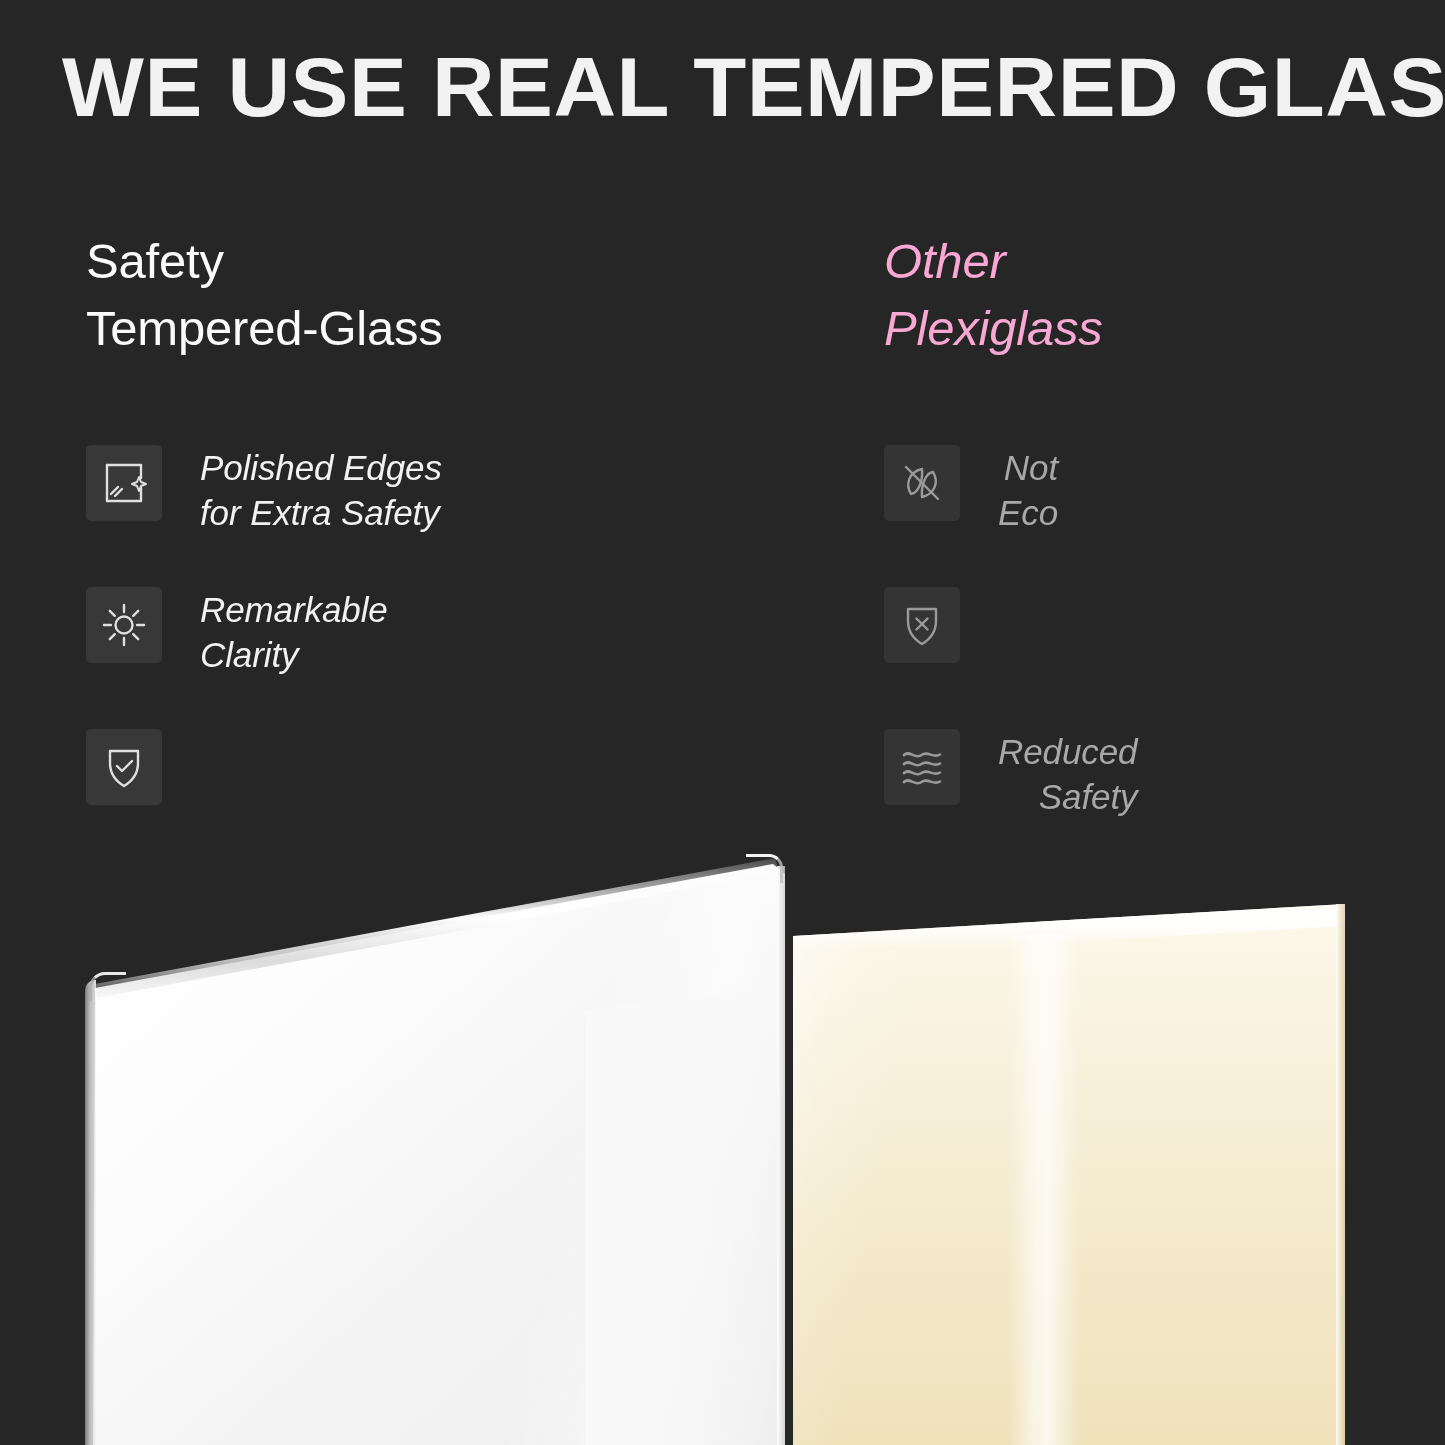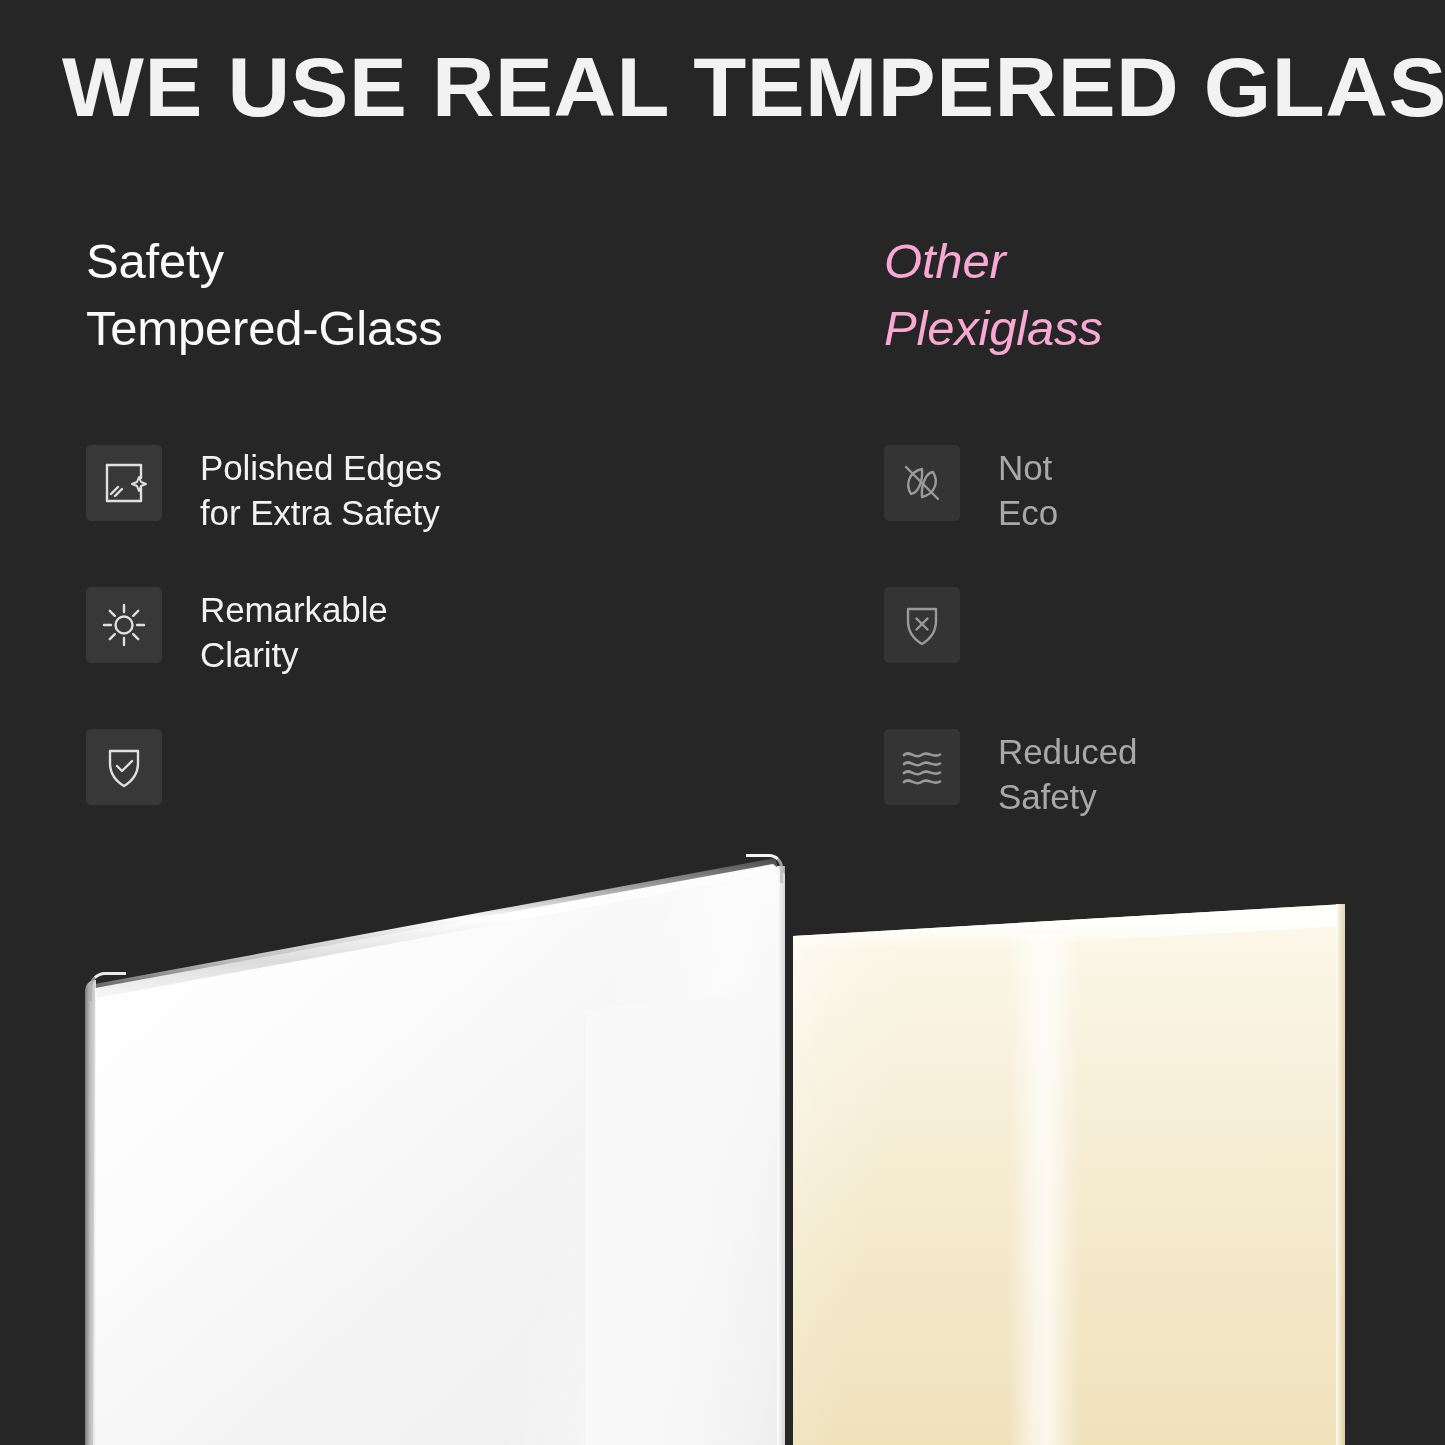--- a/index.html
+++ b/index.html
@@ -81,23 +81,24 @@
   }
   .col-right .tile { background: #343434; }
   .tile svg { display: block; }
 
   .feature-label {
     font-size: 35px;
     line-height: 45px;
     white-space: pre-line;
     letter-spacing: -0.1px;
     padding-top: 2px;
+    font-style: italic;
   }
   .col-left  .feature-label { color: #f2f2f2; margin-left: 38px; }
-  .col-right .feature-label { color: #a8a8a8; margin-left: 38px; }
+  .col-right .feature-label { color: #a8a8a8; margin-left: 38px; text-align: right; }
 
   
   .photo {
     position: absolute;
     left: 0;
     top: 840px;
     width: 1445px;
     height: 605px;
     overflow: hidden;
   }

